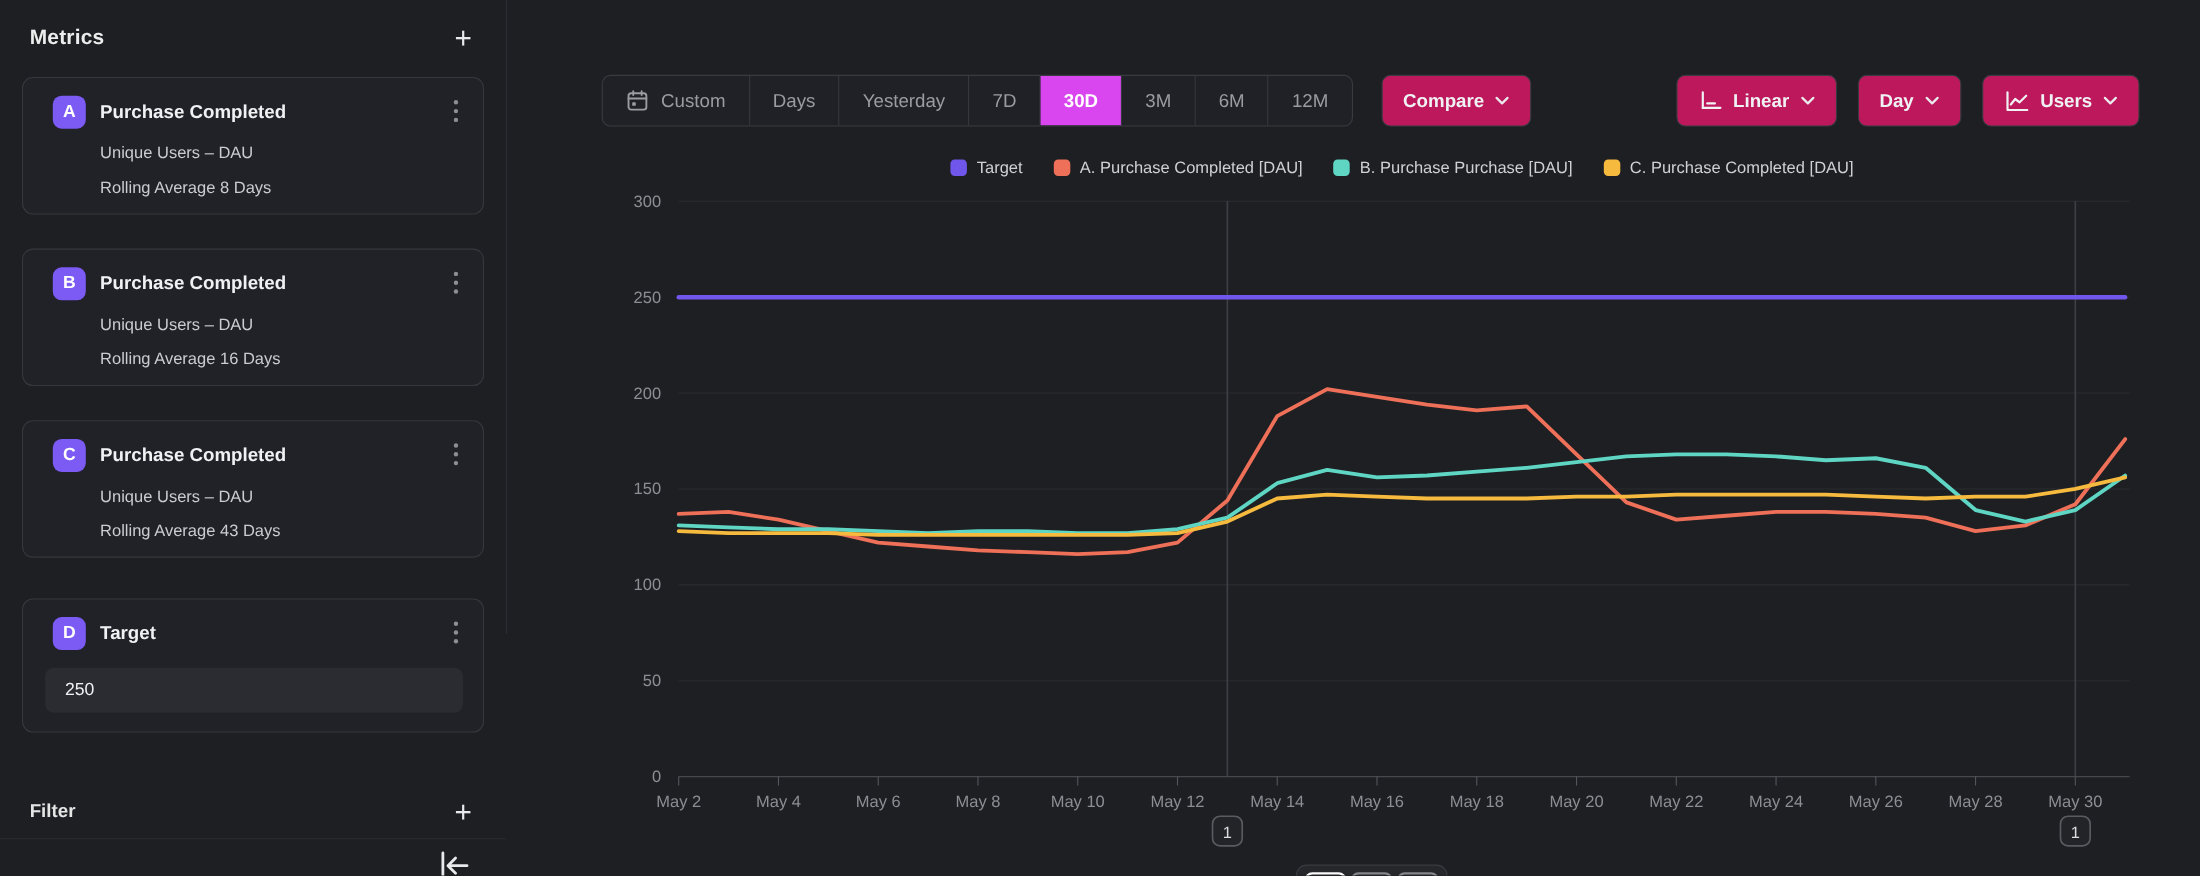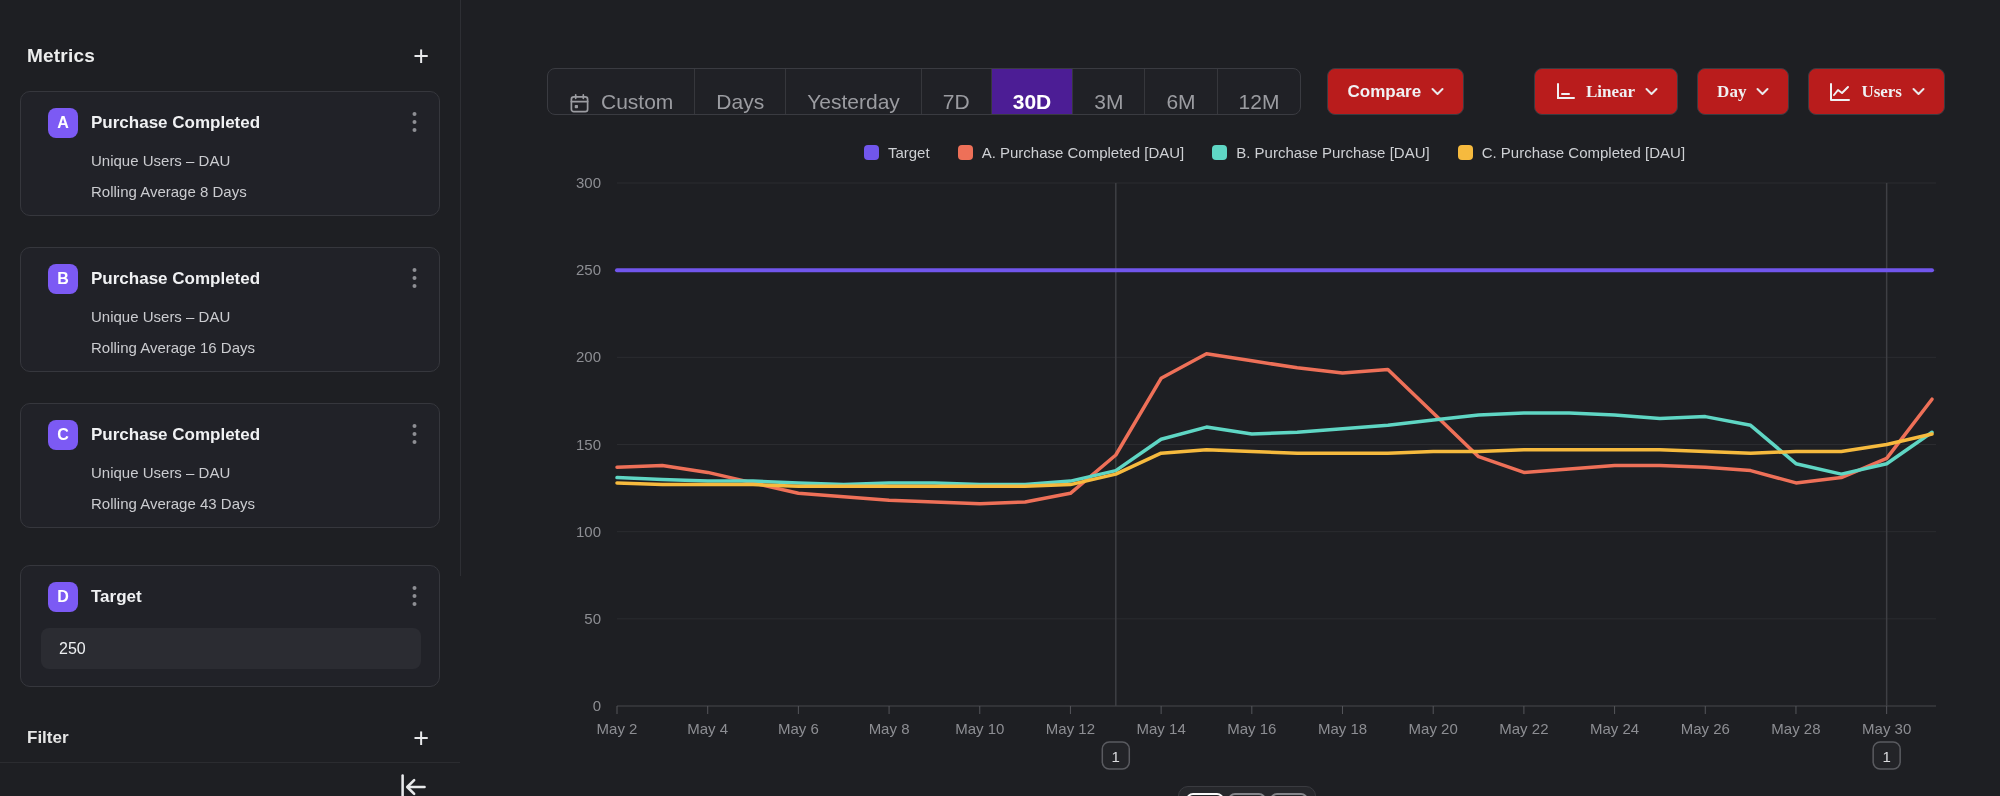--- a/index.html
+++ b/index.html
@@ -6,21 +6,21 @@
   html,body { width:2000px; height:796px; overflow:hidden; }
   body {
     background:#1e1f23;
     font-family:"Liberation Sans", sans-serif;
     color:#ecedef;
     position:relative;
   }
   
   .sidebar {
     position:absolute; left:0; top:0; width:461px; height:576px;
-    border-right:1px solid #2e2f34; padding:45px 27px 0 27px;
+    border-right:1px solid #2e2f34; padding:24px 27px 0 27px;
   }
   .sb-header { display:flex; justify-content:space-between; align-items:center; margin-bottom:24px; }
   .sb-title { font-size:19px; font-weight:700; color:#eceded; letter-spacing:.2px; }
   .icon-btn { background:none; border:none; color:#e8e9eb; font-size:27px; font-weight:300; line-height:22px; cursor:pointer; padding:0 4px; }
   .metric-card {
     border:1px solid #36373d; background:#212228; border-radius:10px;
     padding:16px 18px 15px 27px; margin:0 -7px 31px -7px;
   }
   .mc-head { display:flex; align-items:center; }
   .mc-badge {
@@ -44,35 +44,35 @@
   .sb-divider { position:absolute; left:0; right:0; top:762px; border-top:1px solid #2b2c30; }
   .collapse-btn { position:absolute; left:398px; top:772px; background:none; border:none; cursor:pointer; }
   
   .main { position:absolute; left:461px; top:0; width:1539px; height:796px; }
   .toolbar {
     position:absolute; top:68px; left:0; width:100%;
     display:flex; justify-content:space-between; align-items:stretch;
     padding:0 55px 0 86px; height:47px;
   }
   .toolbar-left { display:flex; gap:26px; }
-  .toolbar-right { display:flex; gap:19px;font-family:Liberation Serif, serif; }
+  .toolbar-right { display:flex; gap:19px; }
   .seg-control {
     display:flex; border:1px solid #3a3b41; border-radius:8px; overflow:hidden;
     background:#202126;
   }
   .seg {
     background:none; border:none; border-right:1px solid #36373c; color:#9b9ca1;
-    font-size:21px; font-family:inherit; padding:0 21px; cursor:pointer;
-    display:flex; align-items:flex-end; gap:11px;
+    font-size:17px; font-family:inherit; padding:0 21px; cursor:pointer;
+    display:flex; align-items:center; gap:11px;
   }
   .seg:last-child { border-right:none; }
-  .seg.active { background:#4c1d95; color:#ffffff; font-weight:700; }
+  .seg.active { background:#d946ef; color:#ffffff; font-weight:700; }
   .btn {
     display:flex; align-items:center; gap:10px;
-    background:#b91c1c; border:1px solid #3a3b41; border-radius:8px;
+    background:#be185d; border:1px solid #3a3b41; border-radius:8px;
     color:#f0f1f3; font-size:17px; font-weight:700; font-family:inherit;
     padding:0 19px; cursor:pointer; height:47px;
   }
   .legend {
     position:absolute; top:144px; left:156px; width:1315px;
     display:flex; justify-content:center; gap:28px; align-items:center;
     z-index:2;
   }
   .legend-item { display:flex; align-items:center; gap:9px; cursor:pointer; }
   .legend-swatch { width:15px; height:15px; border-radius:4px; display:inline-block; }

